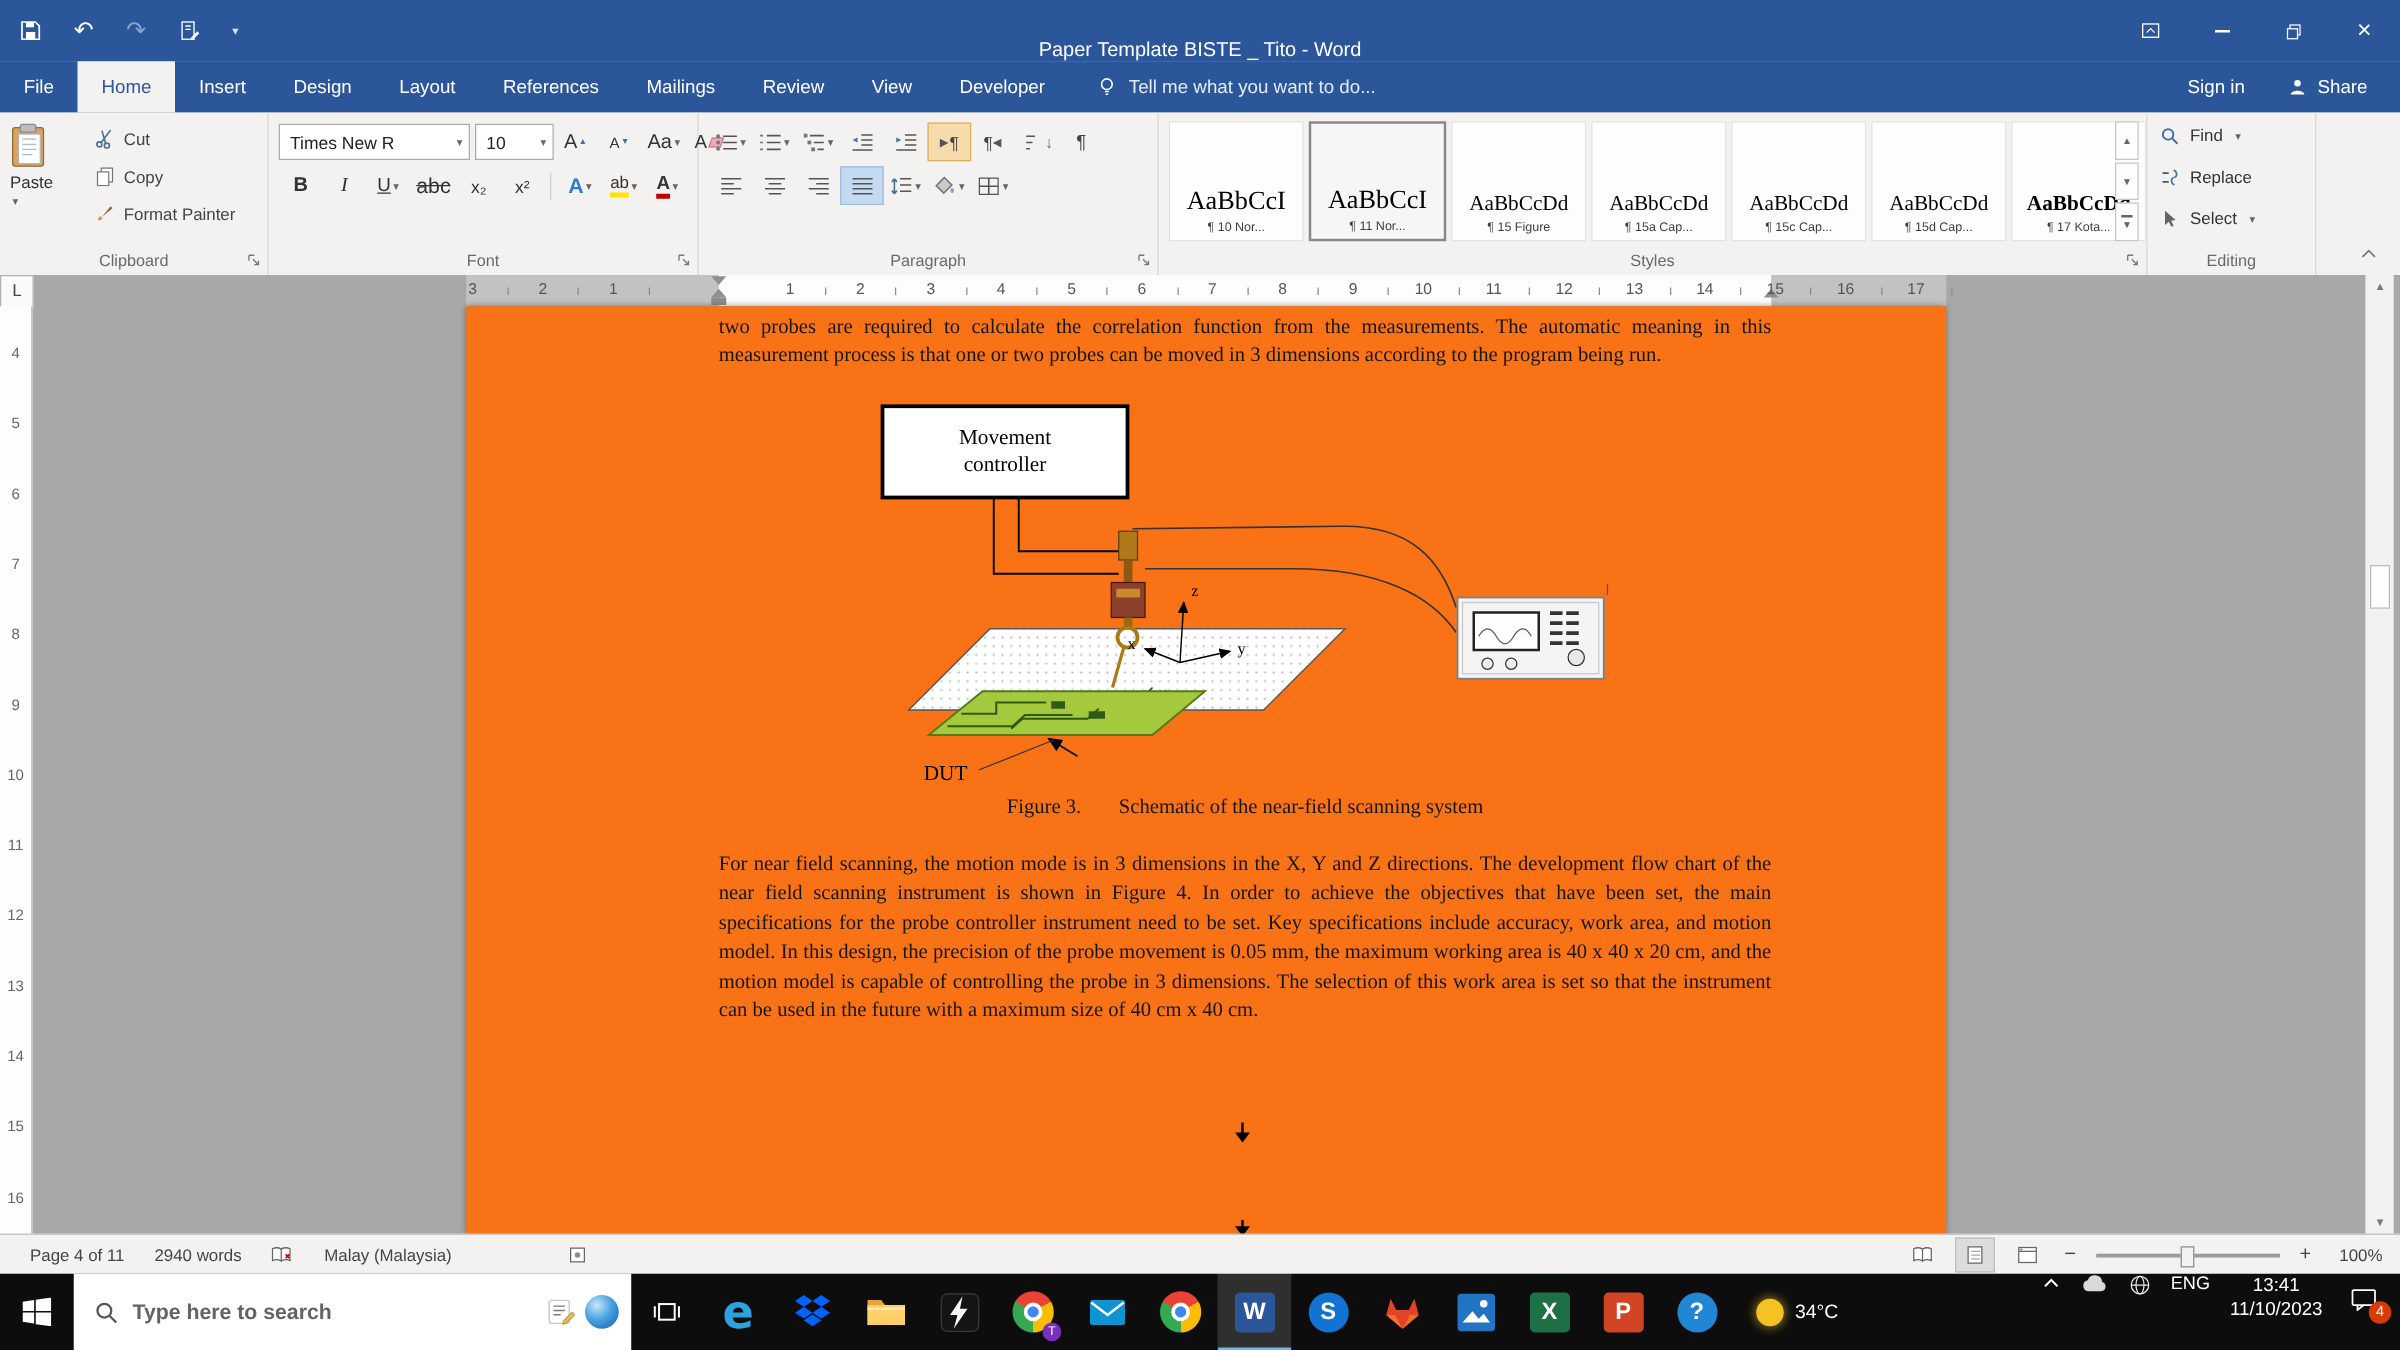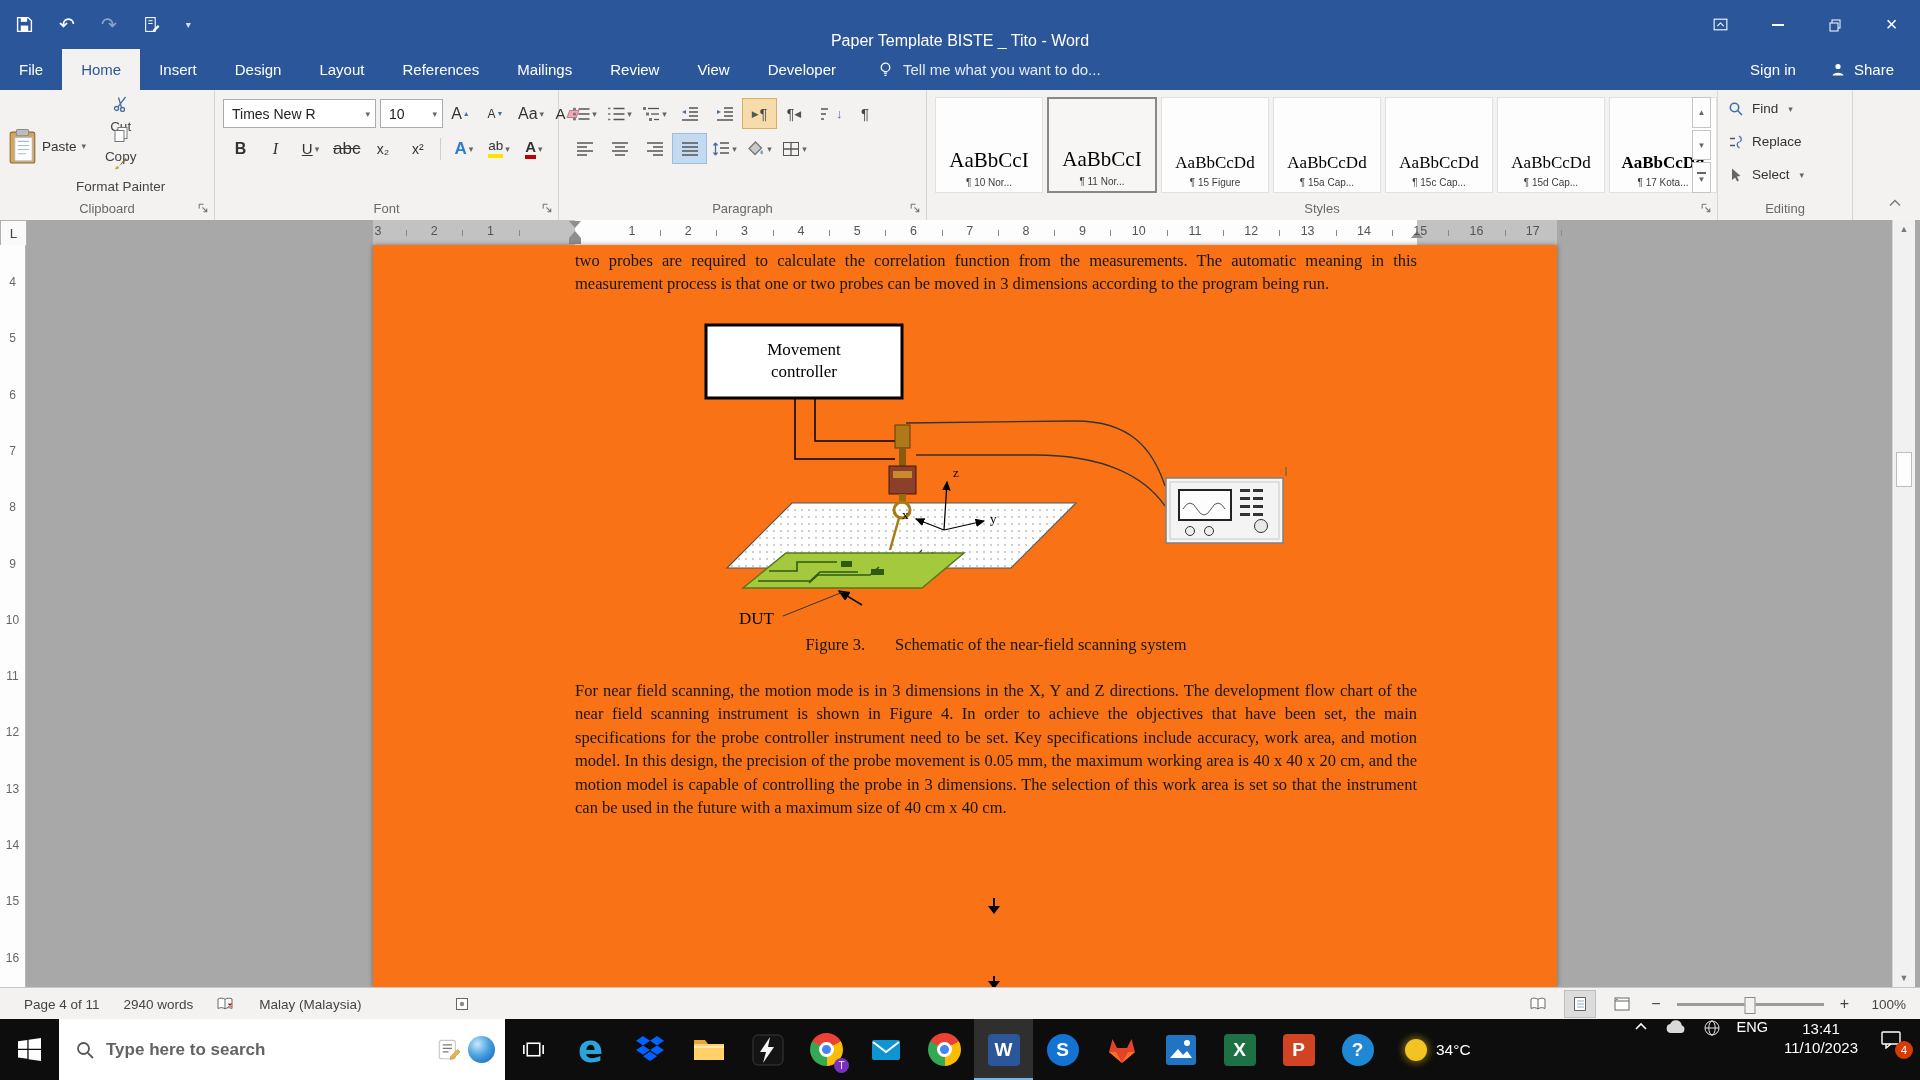--- a/index.html
+++ b/index.html
@@ -22,25 +22,25 @@
   .rtab.active{background:#f3f2f1;color:#2b579a;}
   .tellme{display:flex;align-items:center;gap:9px;margin-left:22px;color:#e3ebf6;white-space:nowrap;}
   .tab-right{margin-left:auto;display:flex;align-items:center;gap:34px;padding-right:26px;}
   .share-wrap{display:flex;align-items:center;gap:8px;}
   
   .ribbon{position:absolute;left:0;top:90px;width:1920px;height:130px;background:#f3f2f1;border-bottom:1px solid #c8c6c4;display:flex;}
   .rgroup{position:relative;height:100%;border-right:1px solid #d8d6d3;flex:none;}
   .glabel{position:absolute;left:0;right:0;bottom:4px;text-align:center;font-size:13px;color:#696969;}
   .launcher{position:absolute;right:4px;bottom:5px;}
   .g-clip{width:214px}.g-font{width:343px}.g-para{width:367px}.g-styles{width:790px}.g-edit{width:134px}
-  .paste-btn{position:absolute;left:7px;top:7px;width:58px;height:96px;display:flex;flex-direction:row;align-items:center;gap:3px;border:1px solid transparent;}
+  .paste-btn{position:absolute;left:7px;top:7px;width:58px;height:96px;display:flex;flex-direction:column;gap:3px;border:1px solid transparent;}
   .blabel{font-size:13.5px;color:#333}
   .caret{font-size:9px;color:#666;margin-left:2px;}
   .clip-col{position:absolute;left:72px;top:6px;}
-  .sbtn{display:flex;align-items:center;gap:7px;height:30px;font-size:13.5px;color:#444;white-space:nowrap;padding:0 4px;flex-direction:column;}
+  .sbtn{display:flex;align-items:center;gap:7px;height:30px;font-size:13.5px;color:#444;white-space:nowrap;padding:0 4px;}
   .row{position:absolute;left:8px;display:flex;align-items:center;}
   .r1{top:8px}.r2{top:43px}
   .combo{height:27px;background:#fff;border:1px solid #ababab;display:flex;align-items:center;justify-content:space-between;padding:0 5px 0 8px;font-size:14px;color:#222;}
   .fname{width:138px}.fsize{width:48px;margin-left:4px}
   .ibtn{height:29px;min-width:25px;padding:0 4px;display:flex;align-items:center;justify-content:center;color:#333;border:1px solid transparent;}
   .ibtn.on-blue{background:#c4daf0;border-color:#9cbce0}
   .ibtn.on-tan{background:#f6dcab;border-color:#d8b05e}
   .bB{font-weight:bold;font-size:16px}.bI{font-style:italic;font-family:"Liberation Serif",serif;font-size:16px}
   .bU{text-decoration:underline;font-size:15px}.bS{text-decoration:line-through;font-size:17px}
   .bSub,.bSup{font-size:14px}

